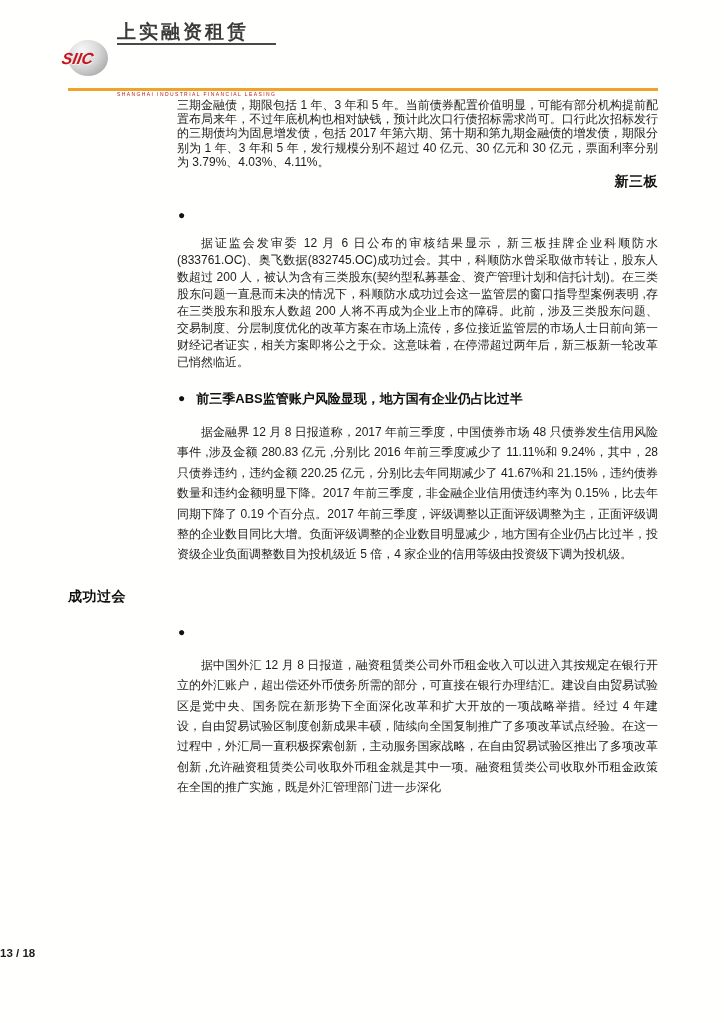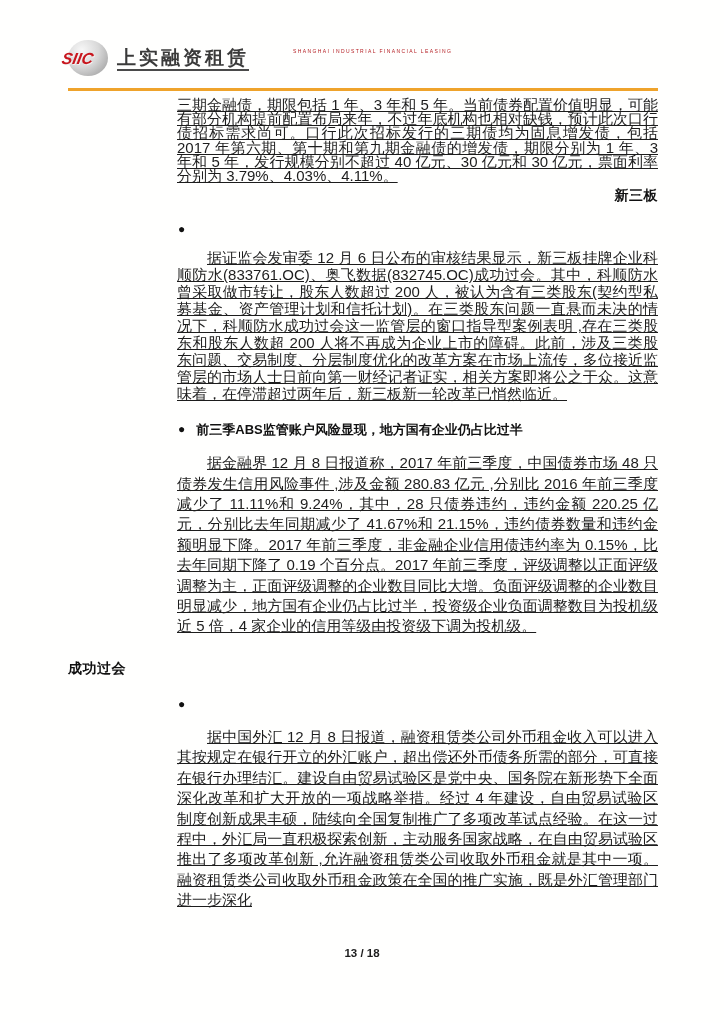--- a/index.html
+++ b/index.html
@@ -27,21 +27,21 @@
     position: absolute;
     left: -6px; top: 10px;
     font-size: 16px;
     font-weight: 800;
     font-style: italic;
     letter-spacing: 0px;
     color: #c8161e;
     text-shadow: 1px 1px 0 #f2f2f2;
     transform: skewX(-10deg);
   }
-  .logo-text { display: flex; flex-direction: row; gap: 44px; }
+  .logo-text { display: flex; flex-direction: column; gap: 44px; }
   .logo-cn {
     font-family: "DejaVu Serif", "Liberation Serif", serif;
     font-size: 19px;
     font-weight: 700;
     color: #3a3a3a;
     letter-spacing: 3px;
     line-height: 22px;
     border-bottom: 2px solid #4a4a4a;
     padding-bottom: 1px;
     white-space: nowrap;
@@ -52,24 +52,23 @@
     letter-spacing: 1.4px;
     color: #b52025;
     white-space: nowrap;
   }
   .rule { height: 3px; background: #efa32b; margin-top: 8px; }
 
   
   .content { margin: 0 66px 0 68px; }
   .body-text {
     margin: 0 0 0 109px;
-    font-size: 15px;
+    font-size: 12px;
     text-align: justify;
     color: #1d1d1d;
-    text-decoration: underline;
   }
   .intro { margin-top: 7px; line-height: 14.2px; }
   .indent { text-indent: 2em; }
   .lh-sm { line-height: 17px; }
   .lh-md { line-height: 20.4px; }
   .section-title {
     margin: 0;
     font-size: 14px;
     font-weight: 700;
     color: #111;
@@ -93,21 +92,20 @@
   .bullet { font-size: 12px; line-height: 1; flex: 0 0 auto; position: relative; top: -1px; }
   .sec-1 .article-body { margin-top: 13px; }
   .sec-2 .article-body { margin-top: 14px; }
   .sec-3 .article-body { margin-top: 16px; }
 
   
   .footer {
     position: absolute;
     left: 0; right: 0;
     top: 947px;
-    text-align: center;
     font-size: 11.5px;
     font-weight: 700;
     color: #1d1d1d;
   }
 </style>
 </head>
 <body>
 
 <div class="page">
 

